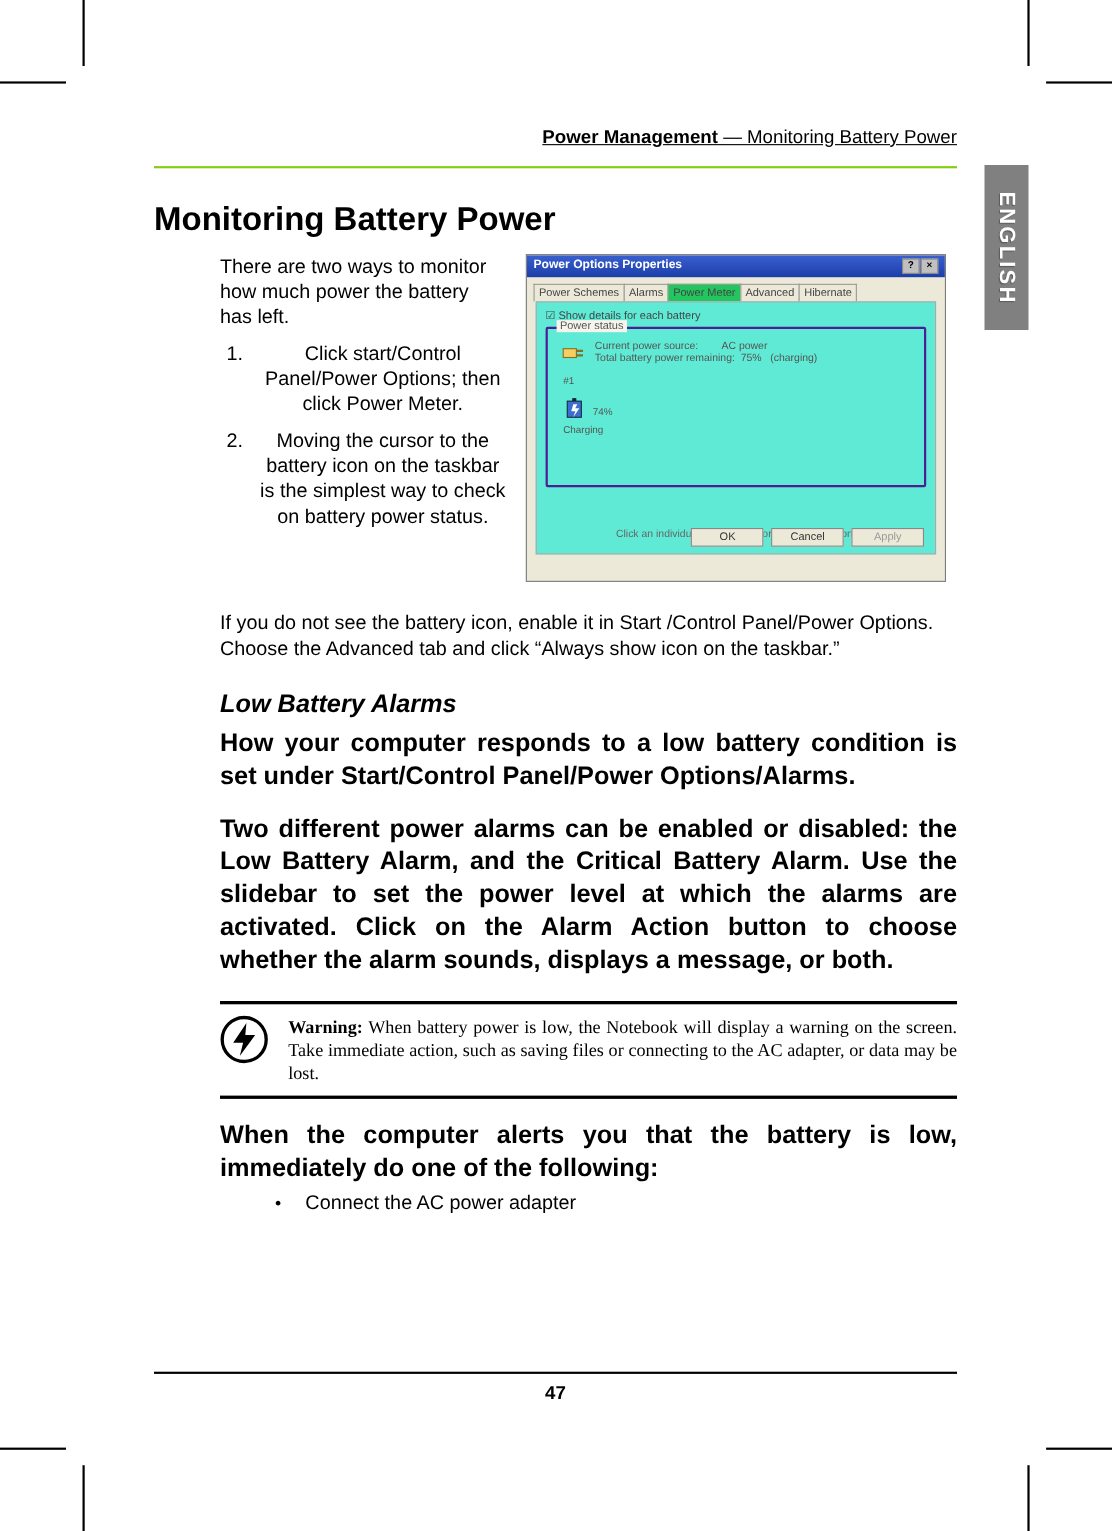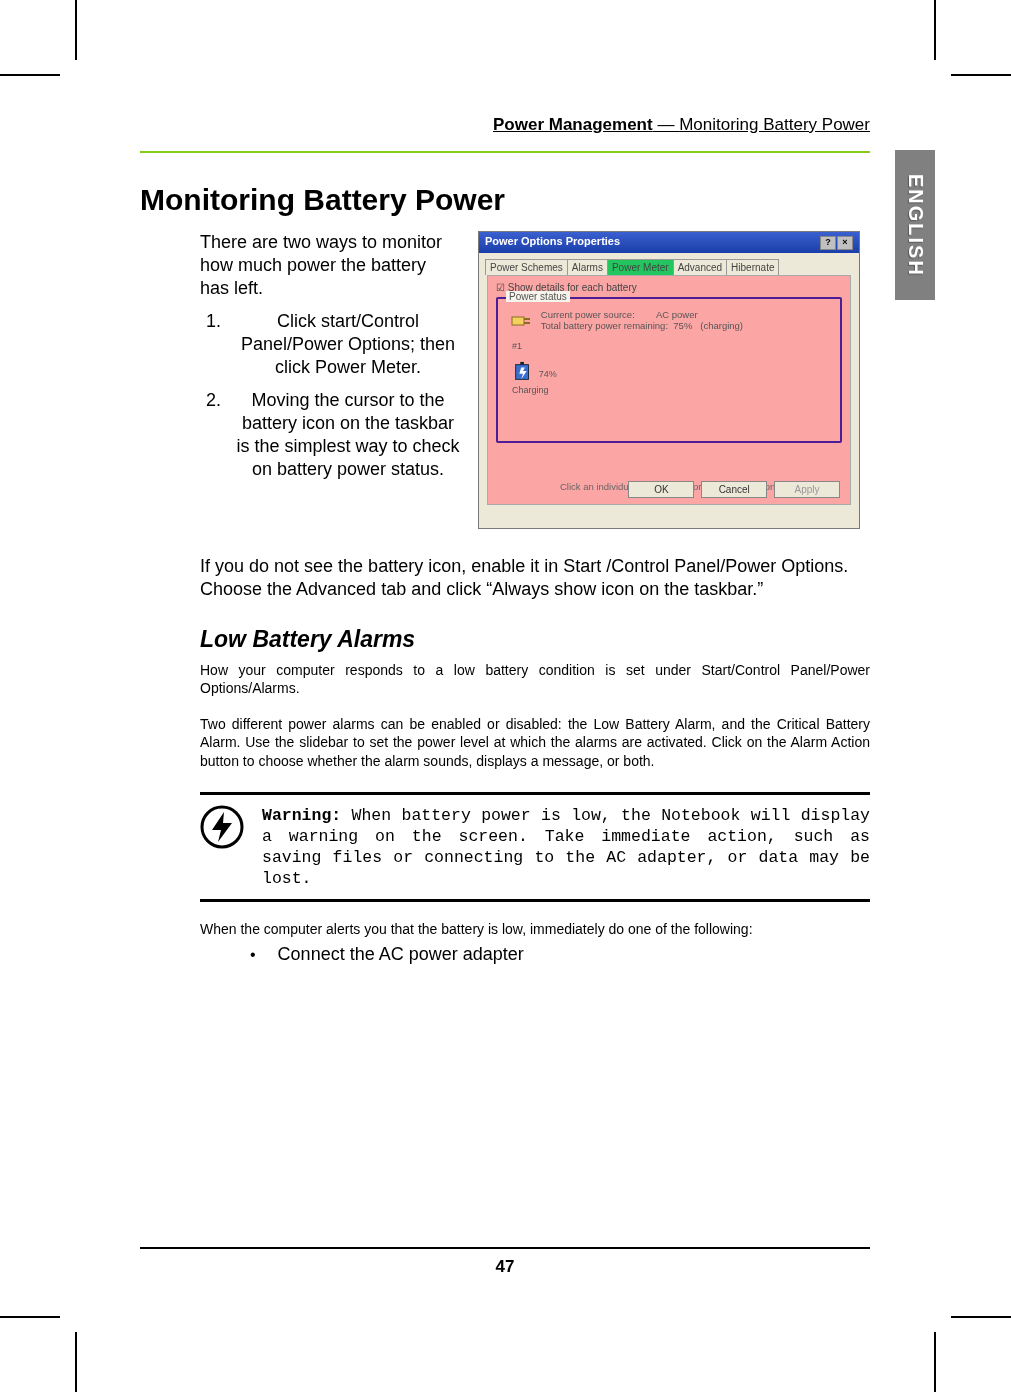--- a/index.html
+++ b/index.html
@@ -122,21 +122,21 @@
     border-bottom: none;
     background: #ece9d8;
     padding: 2px 4px;
     margin-right: -1px;
     display: inline-block;
   }
   .ss-tabs span.active { background: #22c55e; }
   .ss-body {
     margin: 0 8px 8px 8px;
     border: 1px solid #aaa;
-    background: #fca5a5;
+    background: #5eead4;
     height: 216px;
     padding: 6px 8px;
     position: relative;
     filter: blur(0.3px);
   }
   .ss-check { font-size: 10px; color: #444; margin-bottom: 4px; }
   .ss-group {
     border: 2px solid #4c1d95;
     border-radius: 2px;
     padding: 6px;
@@ -193,41 +193,42 @@
   }
 
   h2 {
     font-style: italic;
     font-size: 23px;
     margin: 24px 0 8px 60px;
   }
 
   .just {
     margin: 0 0 0 60px;
-    font-size: 14px;
+    font-size: 23px;
     line-height: 1.3;
     text-align: justify;
+    font-weight: bold;
   }
   .just + .just { margin-top: 18px; }
 
   .warning-block {
     margin: 22px 0 0 60px;
     border-top: 3px solid #000;
     border-bottom: 3px solid #000;
     padding: 10px 0;
     display: flex;
     align-items: flex-start;
     gap: 18px;
   }
   .warn-icon {
     flex: 0 0 44px;
     height: 44px;
   }
   .warn-text {
-    font-family: Liberation Mono, monospace;
+    font-family: Liberation Serif, serif;
     font-size: 16.5px;
     line-height: 1.28;
     text-align: justify;
   }
   .warn-text .wb { font-weight: bold; }
 
   .bullets {
     margin: 6px 0 0 110px;
     font-size: 18px;
   }

